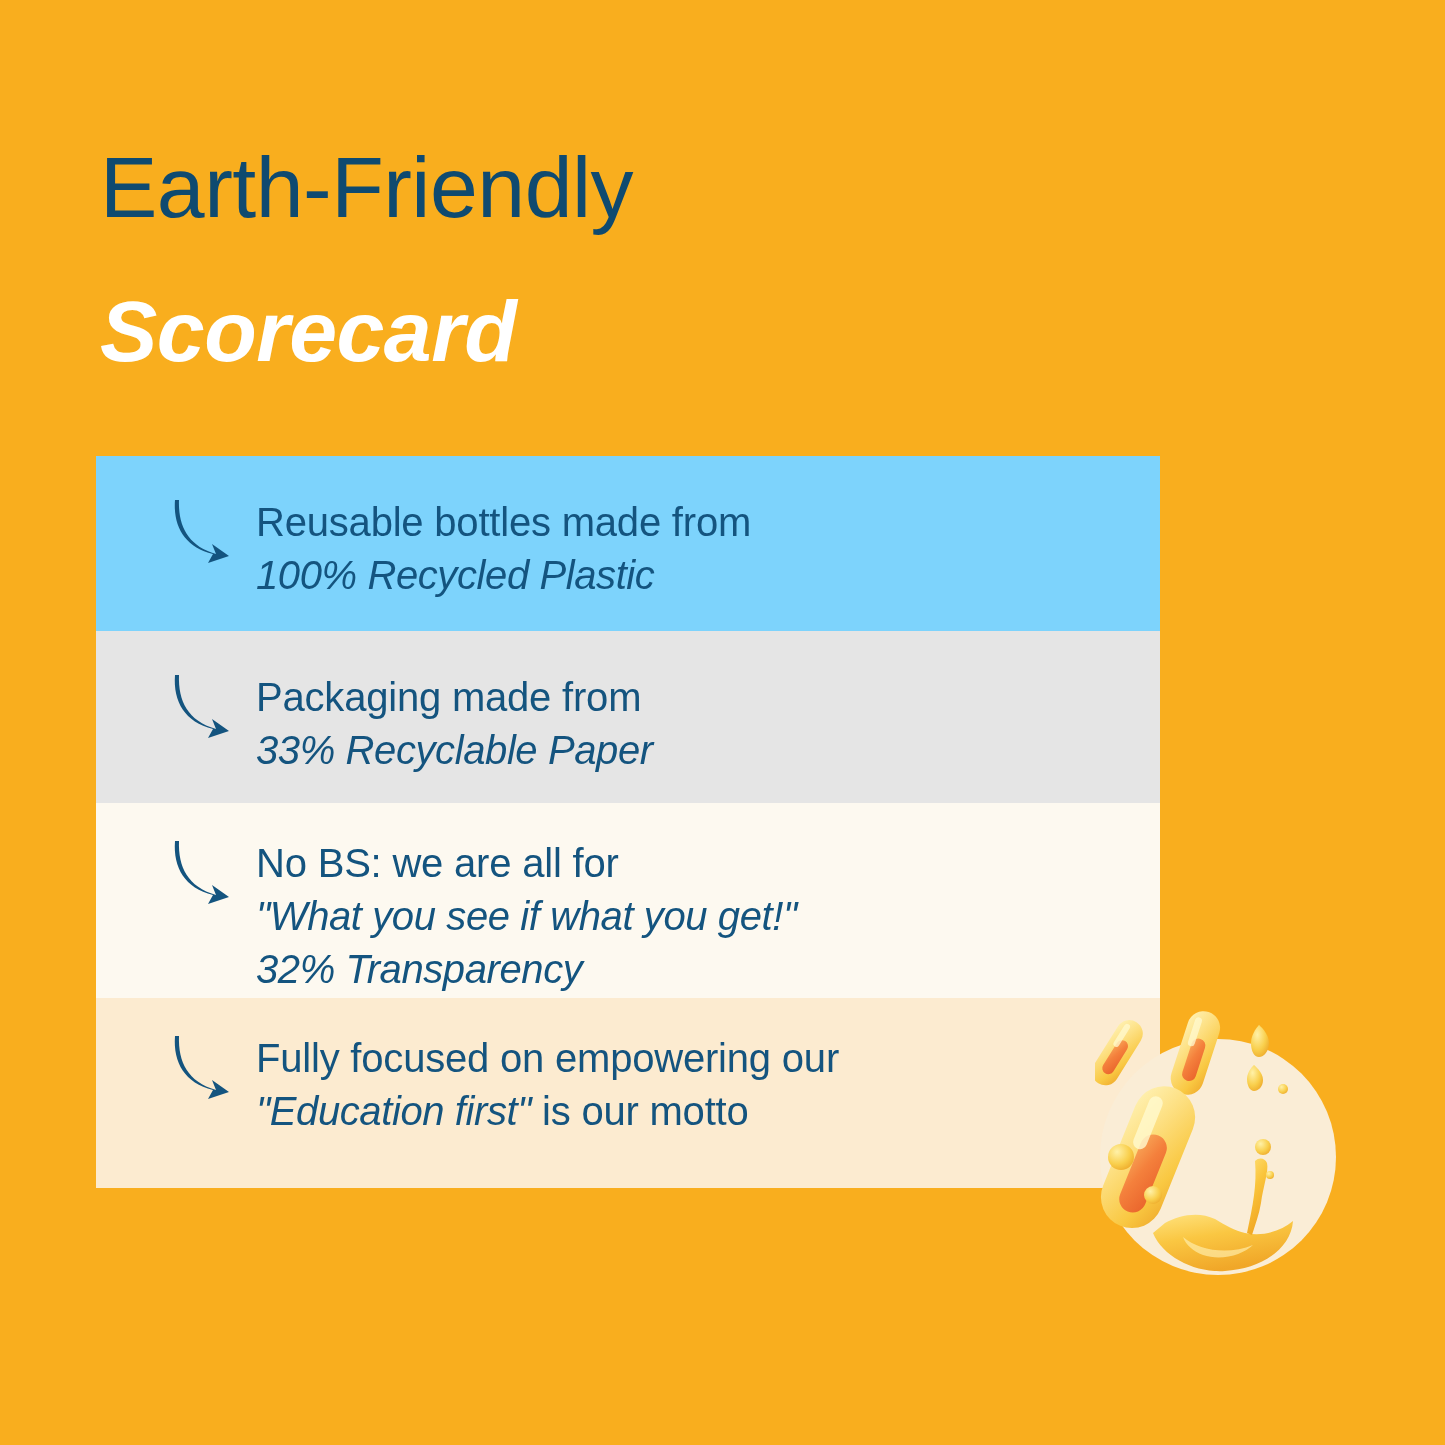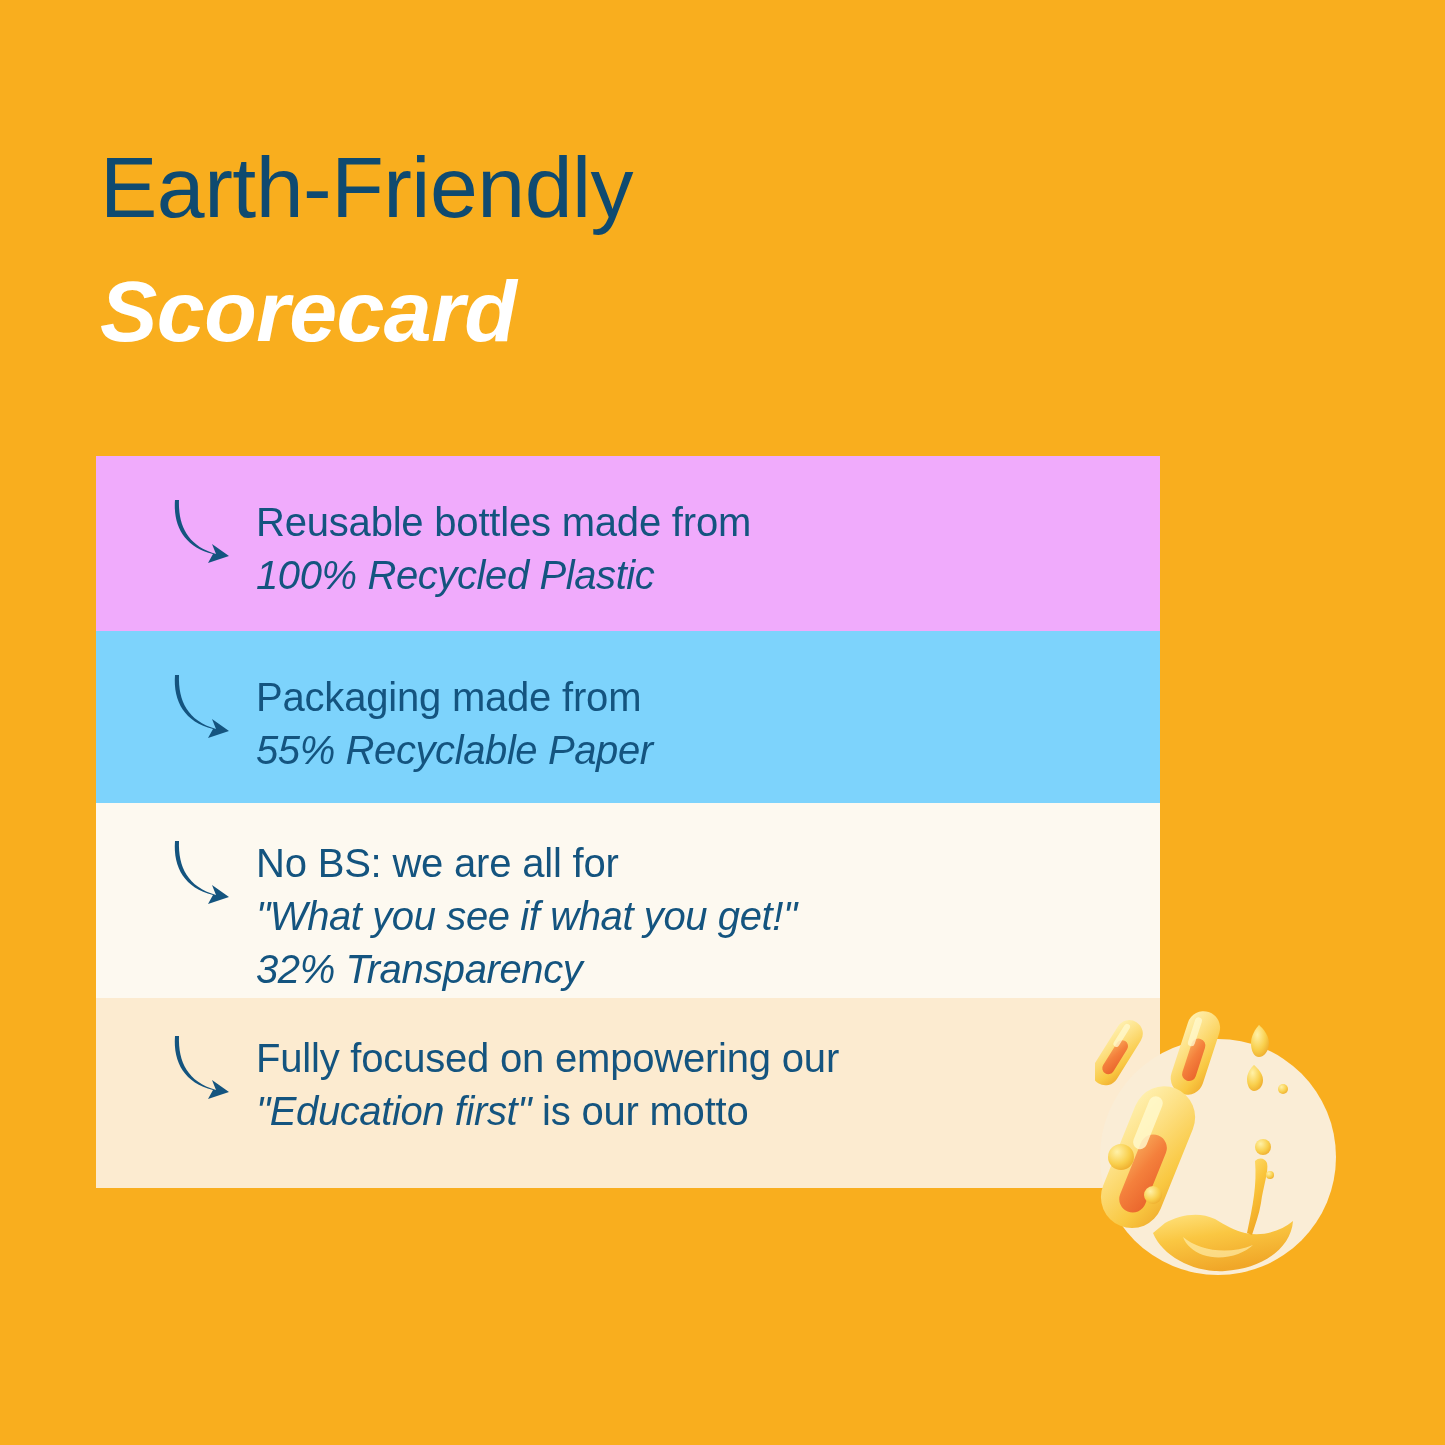--- a/index.html
+++ b/index.html
@@ -33,21 +33,21 @@
     white-space: nowrap;
   }
 
   .title-line2 {
     font-size: 86px;
     line-height: 1.0;
     font-weight: 700;
     font-style: italic;
     color: #FFFFFF;
     letter-spacing: -0.5px;
-    margin-top: 38px;
+    margin-top: 58px;
     white-space: nowrap;
   }
 
   
   .scorecard {
     position: absolute;
     left: 96px;
     top: 456px;
     width: 1064px;
     height: 794px;
@@ -57,22 +57,22 @@
   }
 
   .score-row {
     display: flex;
     align-items: flex-start;
     padding-left: 76px;
     padding-right: 30px;
     position: relative;
   }
 
-  .score-row.r0 { height: 175px; background: #f0abfc; padding-top: 38px; }
-  .score-row.r1 { height: 172px; background: #7dd3fc; padding-top: 38px; }
+  .score-row.r0 { height: 175px; background: #7dd3fc; padding-top: 38px; }
+  .score-row.r1 { height: 172px; background: #e5e5e5; padding-top: 38px; }
   .score-row.r2 { height: 195px; background: #FDF9F0; padding-top: 32px; }
   .score-row.r3 { height: 190px; background: #FCEBD0; padding-top: 32px; }
 
   .arrow-icon {
     flex: 0 0 auto;
     width: 62px;
     height: 72px;
     margin-right: 22px;
     margin-top: 2px;
   }
@@ -128,21 +128,21 @@
   </div>
 
   <div class="score-row r1">
     <span class="arrow-icon">
       <svg viewBox="0 0 62 72" width="62" height="72" aria-hidden="true">
         <path d="M7 4 C6 30, 16 50, 44 58 L40 48 L57 60 L36 67 L41 58 C13 51, 1 31, 3 4 Z" fill="#14547F"></path>
       </svg>
     </span>
     <div class="row-text">
       <span class="ln">Packaging made from</span>
-      <span class="ln strong">55% Recyclable Paper</span>
+      <span class="ln strong">33% Recyclable Paper</span>
     </div>
   </div>
 
   <div class="score-row r2">
     <span class="arrow-icon">
       <svg viewBox="0 0 62 72" width="62" height="72" aria-hidden="true">
         <path d="M7 4 C6 30, 16 50, 44 58 L40 48 L57 60 L36 67 L41 58 C13 51, 1 31, 3 4 Z" fill="#14547F"></path>
       </svg>
     </span>
     <div class="row-text">

